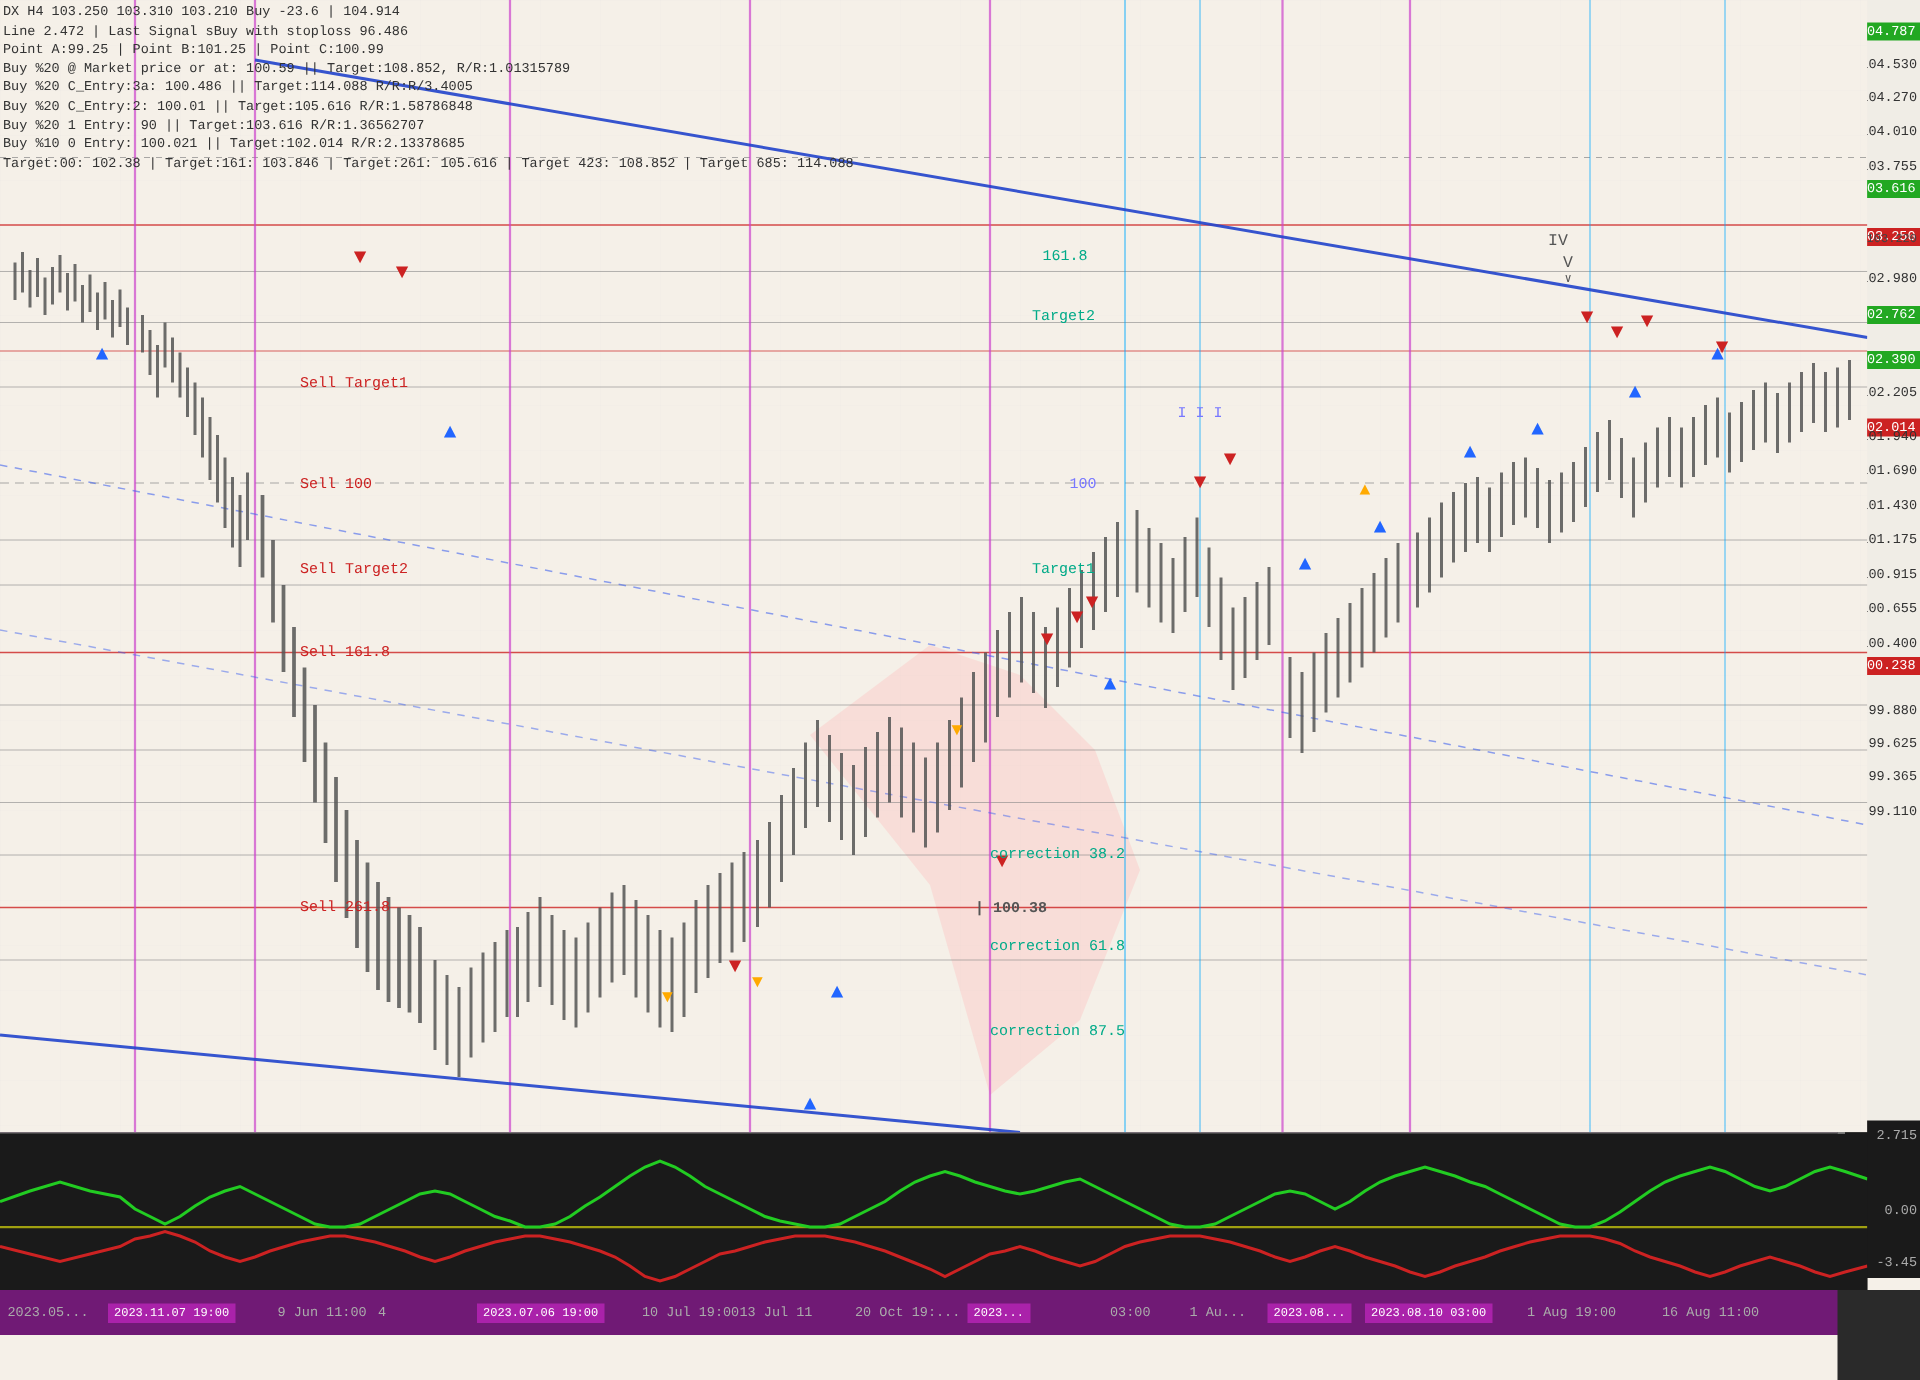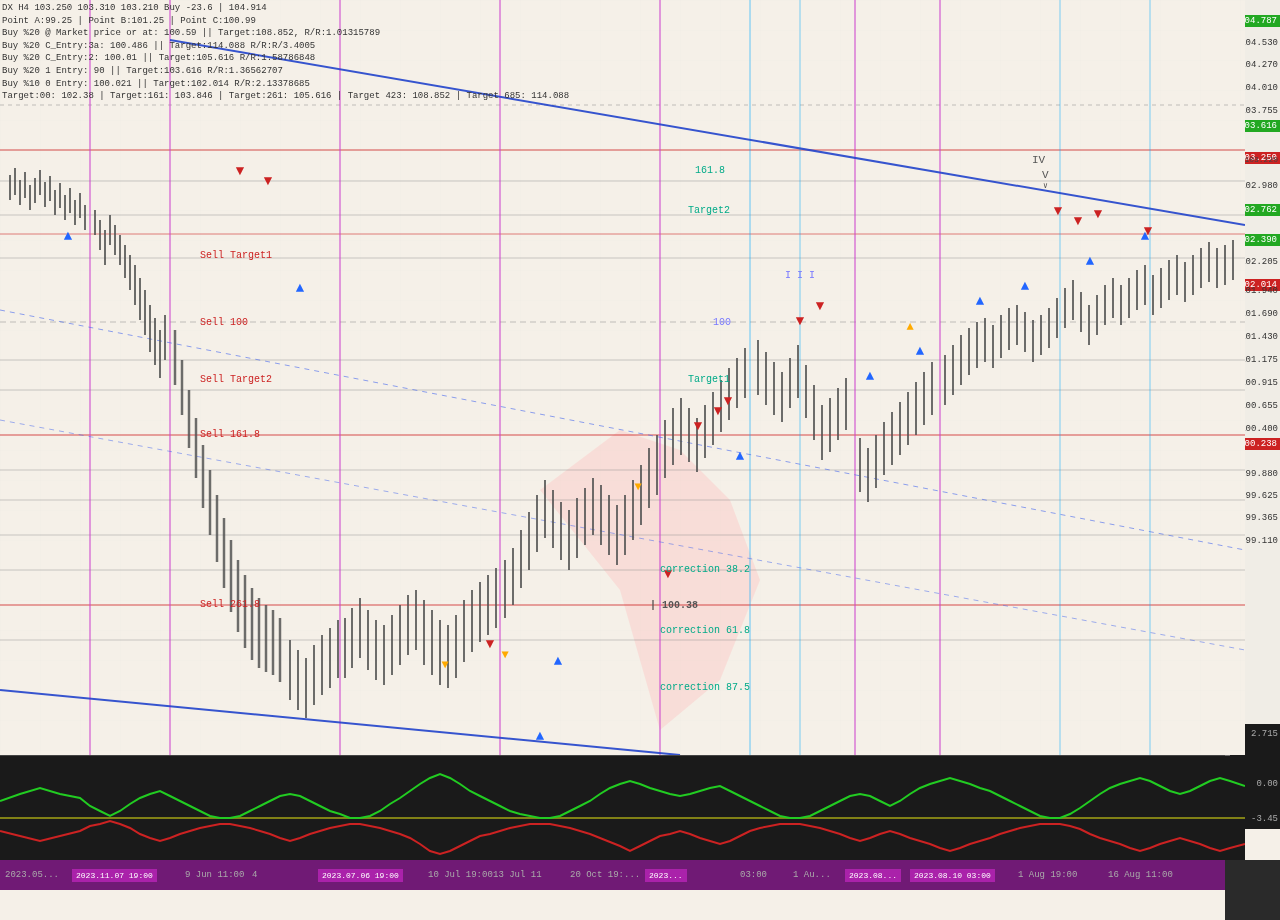--- a/index.html
+++ b/index.html
@@ -45,21 +45,21 @@
       top: 860px; left: 0;
       width: 1245px;
       height: 30px;
       background: #701a75;
       display: flex;
       align-items: center;
     }
 
     #osc-price-axis {
       position: absolute;
-      top: 724px; right: 0;
+      top: 747px; right: 0;
       width: 55px;
       height: 105px;
       background: #1a1a1a;
       border-left: 5px solid #737373;
     }
 
     #bottom-right {
       position: absolute;
       top: 860px; right: 0;
       width: 55px;
@@ -158,20 +158,21 @@
 <body>
 
 <div id="chart-container">
 
   <div id="main-chart">
 
     <div class="watermark">MAРKE T ZISTE</div>
 
     <div class="info-overlay">
       <div>DX H4  103.250 103.310 103.210  Buy -23.6 | 104.914</div>
+      <div>Line 2.472  | Last Signal sBuy with stoploss 96.486</div>
       <div>Point A:99.25 | Point B:101.25 | Point C:100.99</div>
       <div>Buy %20 @ Market price or at: 100.59 || Target:108.852, R/R:1.01315789</div>
       <div>Buy %20 C_Entry:3a: 100.486  || Target:114.088  R/R:R/3.4005</div>
       <div>Buy %20 C_Entry:2: 100.01   || Target:105.616  R/R:1.58786848</div>
       <div>Buy %20 1     Entry: 90     || Target:103.616  R/R:1.36562707</div>
       <div>Buy %10 0 Entry: 100.021    || Target:102.014  R/R:2.13378685</div>
       <div>Target:00: 102.38 | Target:161: 103.846 | Target:261: 105.616 | Target 423: 108.852 | Target 685: 114.088</div>
     </div>
 
     <svg class="main-svg" xmlns="http://www.w3.org/2000/svg">

